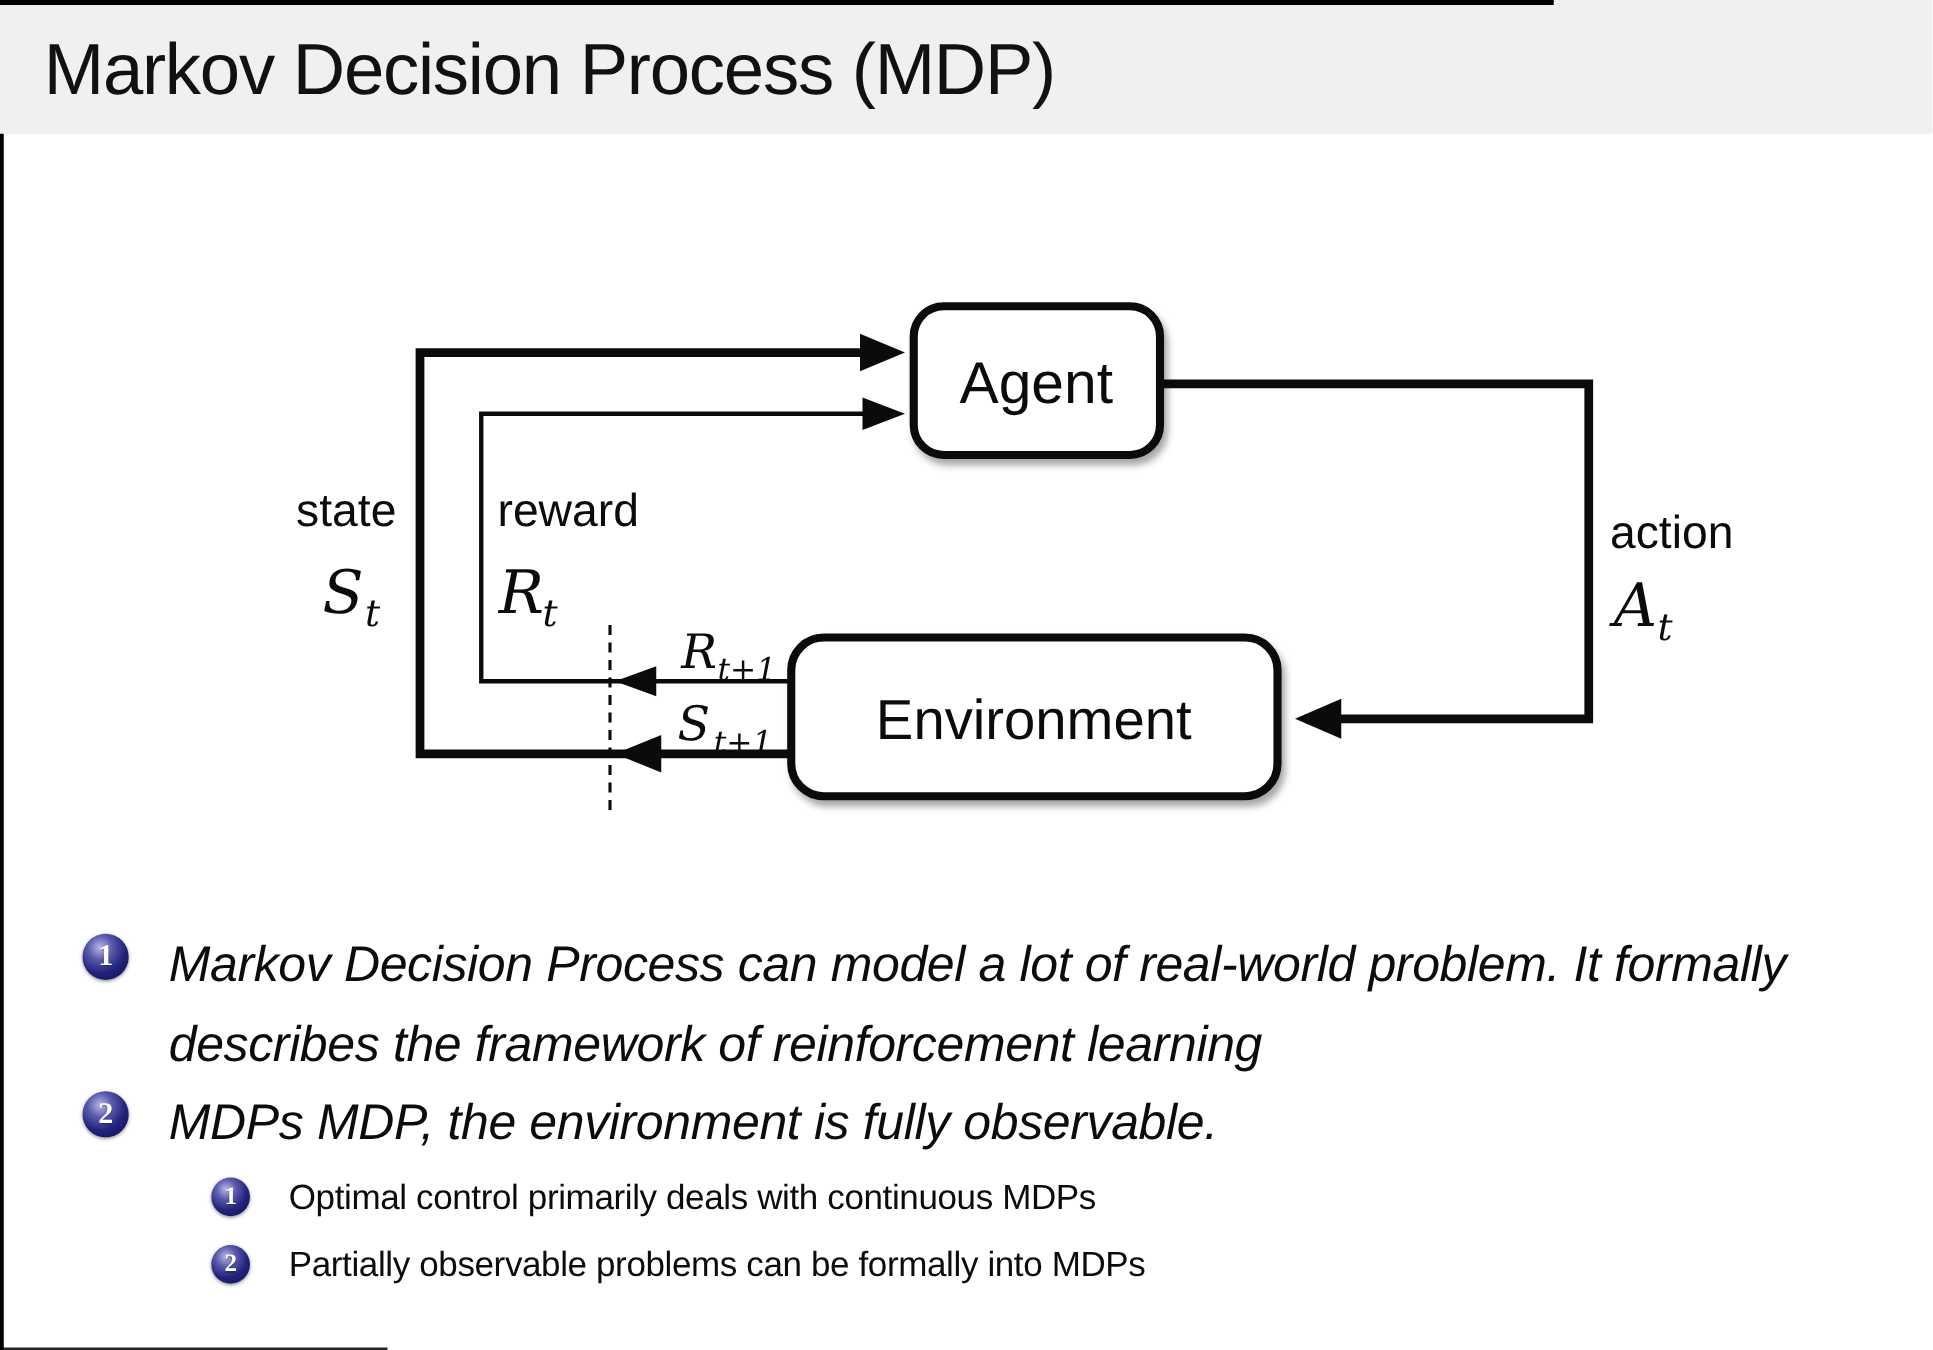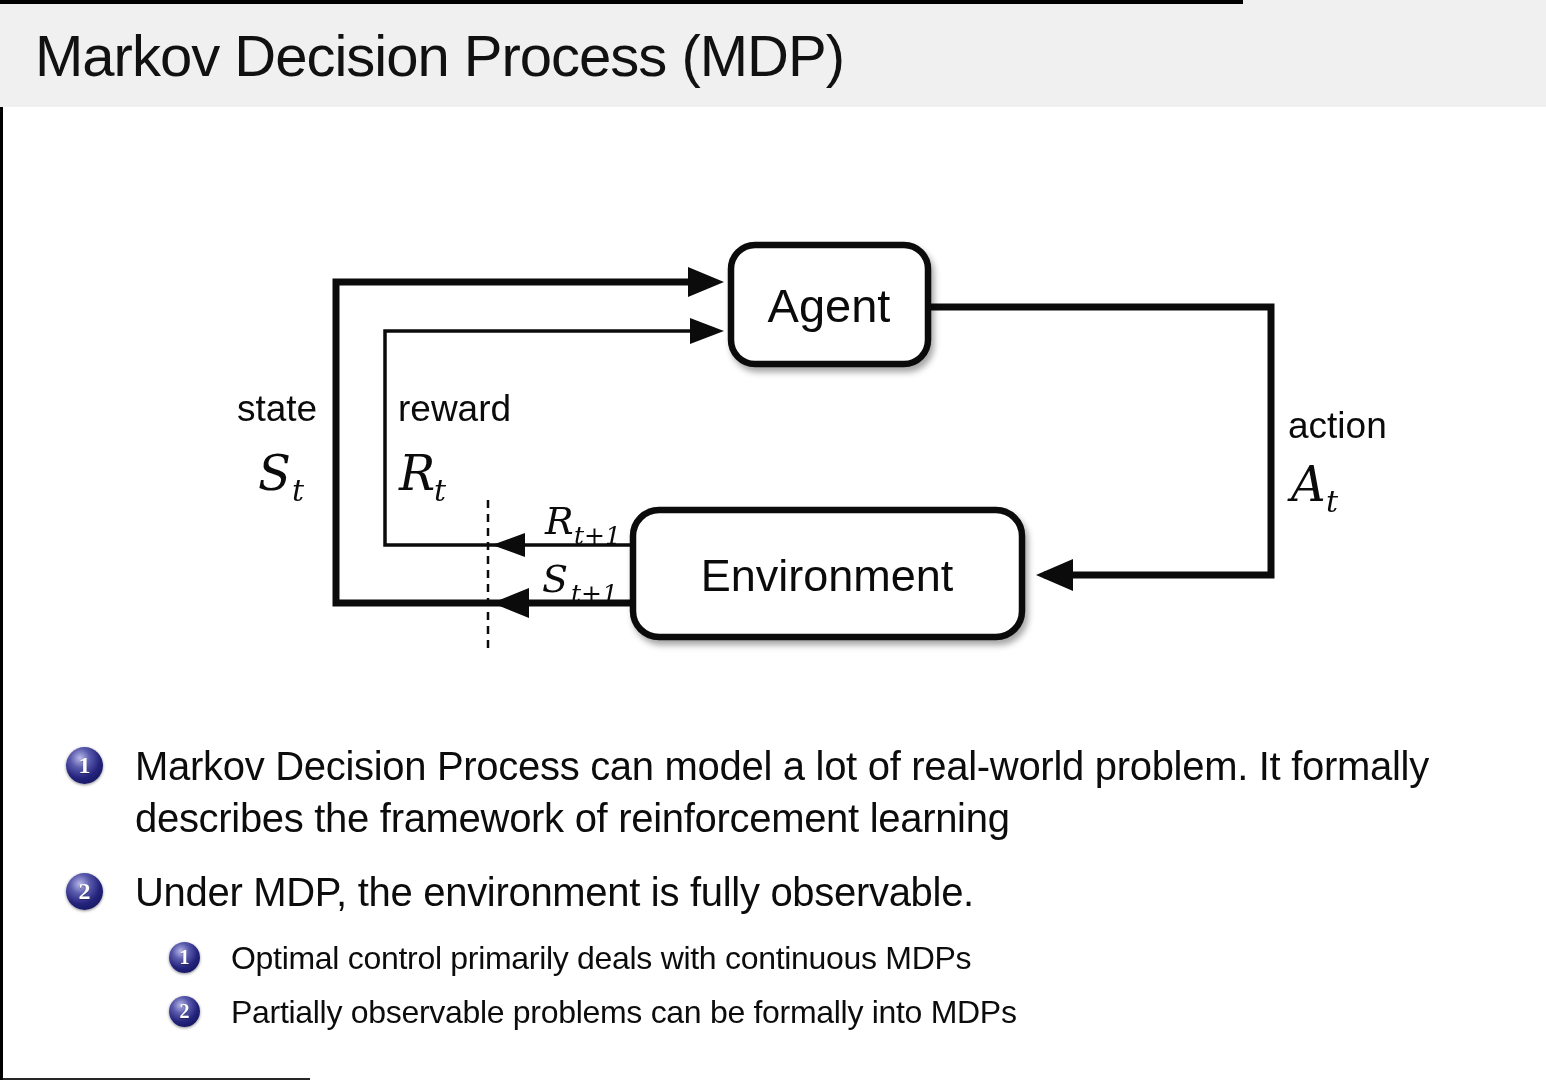--- a/index.html
+++ b/index.html
@@ -31,22 +31,22 @@
   .badge{
     border-radius:50%;color:#fff;flex:none;
     display:flex;align-items:center;justify-content:center;
     font-family:"Liberation Serif", serif;font-weight:bold;
     background:radial-gradient(circle at 38% 30%, #b9b9e9 0%, #5a5aad 28%, #23237c 58%, #0d0d4d 100%);
     box-shadow:0 1px 3px rgba(0,0,0,0.45);
     text-shadow:0 1px 1px rgba(0,0,0,0.35);
   }
   .badge.lg{width:37px;height:37px;font-size:24px;margin-top:7px;margin-right:32px;}
   .badge.sm{width:31px;height:31px;font-size:20px;margin-top:6px;margin-right:31px;}
-  .b-text{font-size:40px;line-height:52px;letter-spacing:-0.3px;max-width:1368px;}
-  .sub-text{font-size:32px;line-height:44px;letter-spacing:-0.3px;white-space:nowrap;}
+  .b-text{font-size:40px;line-height:64px;letter-spacing:-0.3px;max-width:1368px;font-style:italic;}
+  .sub-text{font-size:28px;line-height:44px;letter-spacing:-0.3px;white-space:nowrap;}
   #b1{left:66px;top:740px;}
   #b2{left:66px;top:866px;}
   #s1{left:169px;top:936px;}
   #s2{left:169px;top:990px;}
 </style>
 </head>
 <body>
 
 <div class="edge-left"></div>
 <div class="edge-bottom"></div>
@@ -99,21 +99,21 @@
   <text class="mathsym" x="571" y="602" font-size="25">t+1</text>
 </svg>
 
 <div id="b1" class="b-row">
   <div class="badge lg">1</div>
   <div class="b-text">Markov Decision Process can model a lot of real-world problem. It formally describes the framework of reinforcement learning</div>
 </div>
 
 <div id="b2" class="b-row">
   <div class="badge lg">2</div>
-  <div class="b-text">Under MDP, the environment is fully observable.</div>
+  <div class="b-text">MDPs MDP, the environment is fully observable.</div>
 </div>
 
 <div id="s1" class="b-row">
   <div class="badge sm">1</div>
   <div class="sub-text">Optimal control primarily deals with continuous MDPs</div>
 </div>
 
 <div id="s2" class="b-row">
   <div class="badge sm">2</div>
   <div class="sub-text">Partially observable problems can be formally into MDPs</div>

